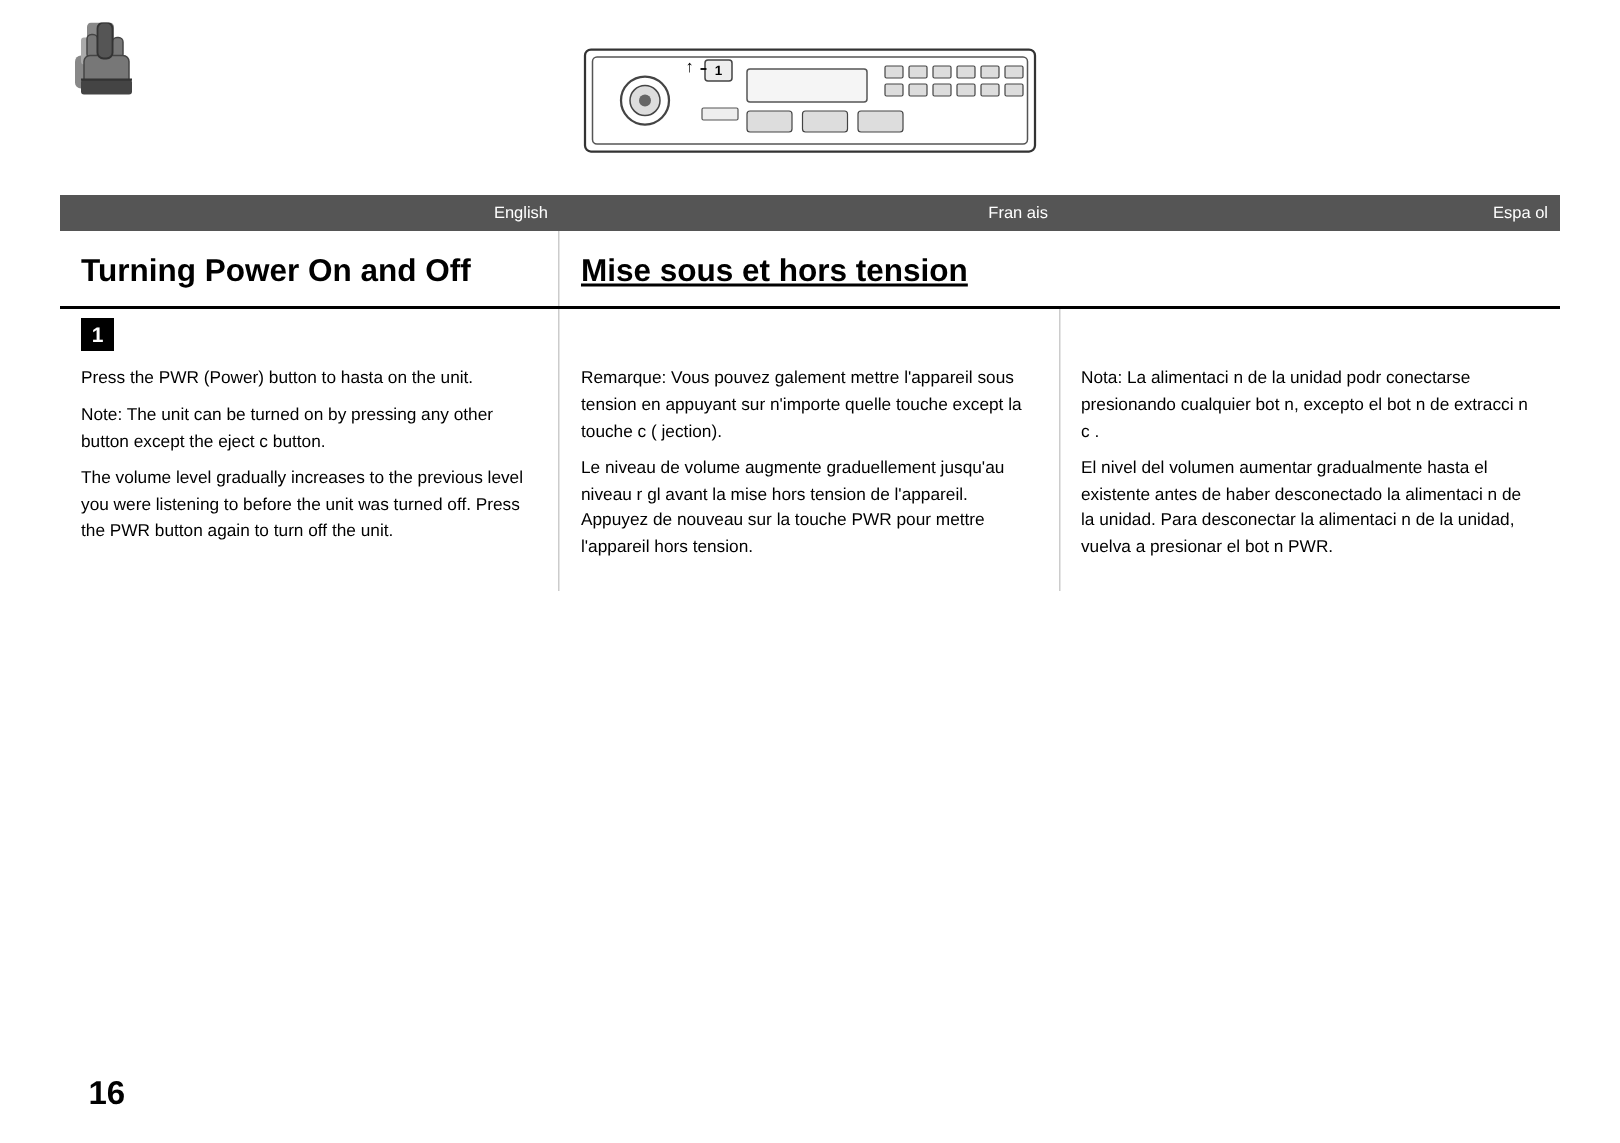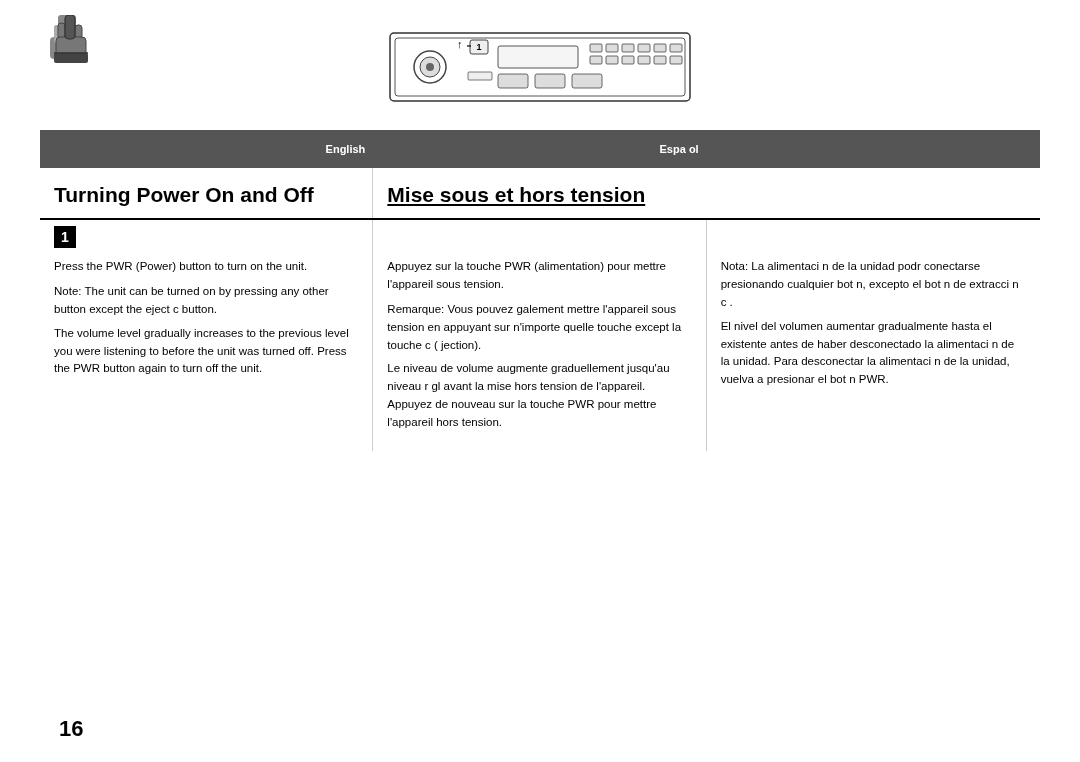--- a/index.html
+++ b/index.html
@@ -43,24 +43,23 @@
       position: relative;
     }
 
     
     .language-bar {
       display: grid;
       grid-template-columns: 1fr 1fr 1fr;
       background: #555555;
       color: #ffffff;
       font-size: 11px;
-      height: 38px;
+      height: 24px;
       align-items: center;
       margin: 0 40px;
-      font-weight: bold;
     }
 
     .language-bar .lang-cell {
       text-align: right;
       padding-right: 8px;
       font-size: 11px;
     }
 
     .step-number-large {
       background: #000;
@@ -218,20 +217,21 @@
         <rect x="155" y="56" width="30" height="14" rx="2" fill="#ddd" stroke="#444" stroke-width="0.8"></rect>
         <rect x="192" y="56" width="30" height="14" rx="2" fill="#ddd" stroke="#444" stroke-width="0.8"></rect>
 
         <rect x="88" y="54" width="24" height="8" rx="1" fill="#eee" stroke="#555" stroke-width="0.8"></rect>
       </svg>
     </div>
   </div>
 
   <div class="language-bar">
     <div class="lang-cell">English</div>
+    <div class="lang-cell">Fran ais</div>
     <div class="lang-cell">Espa ol</div>
   </div>
 
   <div class="titles-row">
     <div class="title-cell">
       <h2 style="font-size:21px; font-weight:bold; line-height:1.25;">Turning Power On and Off</h2>
     </div>
     <div class="title-cell">
       <h2 style="font-size:21px; font-weight:bold; line-height:1.25;text-decoration:underline;">Mise sous et hors tension</h2>
     </div>
@@ -243,27 +243,26 @@
     </div>
     <div class="step-header" style="border-right:1px solid #ccc;">
     </div>
     <div class="step-header" style="border-right:none;">
     </div>
   </div>
 
   <div class="step-body-grid">
 
     <div class="step-body-col">
-      <p>Press the PWR (Power) button to turn on the unit.</p>
+      <p>Press the PWR (Power) button to hasta on the unit.</p>
       <p class="note-line">Note:  The unit can be turned on by pressing any other button except the eject c  button.</p>
       <p>The volume level gradually increases to the previous level you were listening to before the unit was turned off. Press the PWR button again to turn off the unit.</p>
     </div>
 
     <div class="step-body-col">
-      <p>Appuyez sur la touche PWR (alimentation) pour mettre l'appareil sous tension.</p>
       <p class="note-line">Remarque: Vous pouvez  galement mettre l'appareil sous tension en appuyant sur n'importe quelle touche except  la touche  c ( jection).</p>
       <p>Le niveau de volume augmente graduellement jusqu'au niveau r gl  avant la mise hors tension de l'appareil. Appuyez de nouveau sur la touche PWR pour mettre l'appareil hors tension.</p>
     </div>
 
     <div class="step-body-col">
       <p class="note-line">Nota:  La alimentaci n de la unidad podr  conectarse presionando cualquier bot n, excepto el bot n de extracci n  c .</p>
       <p>El nivel del volumen aumentar  gradualmente hasta el existente antes de haber desconectado la alimentaci n de la unidad. Para desconectar la alimentaci n de la unidad, vuelva a presionar el bot n PWR.</p>
     </div>
 
   </div>

